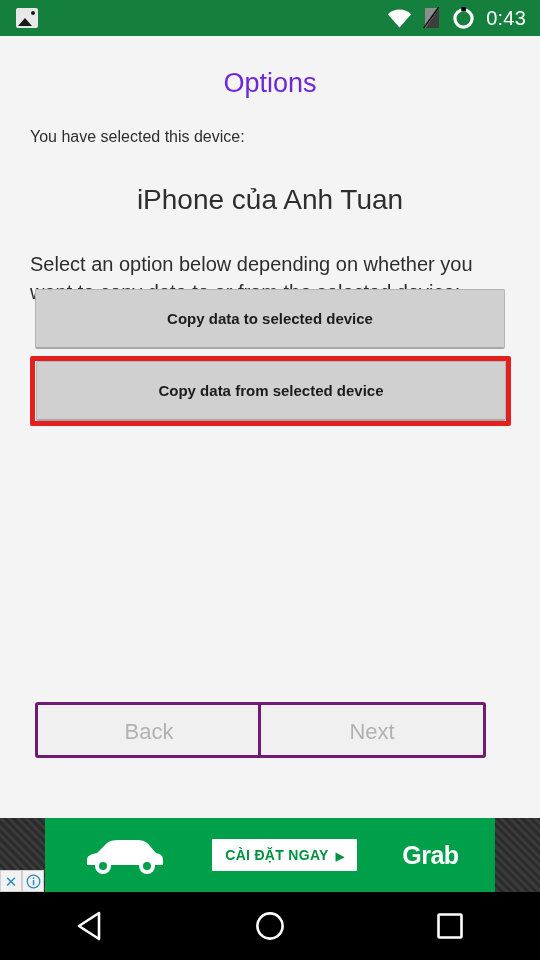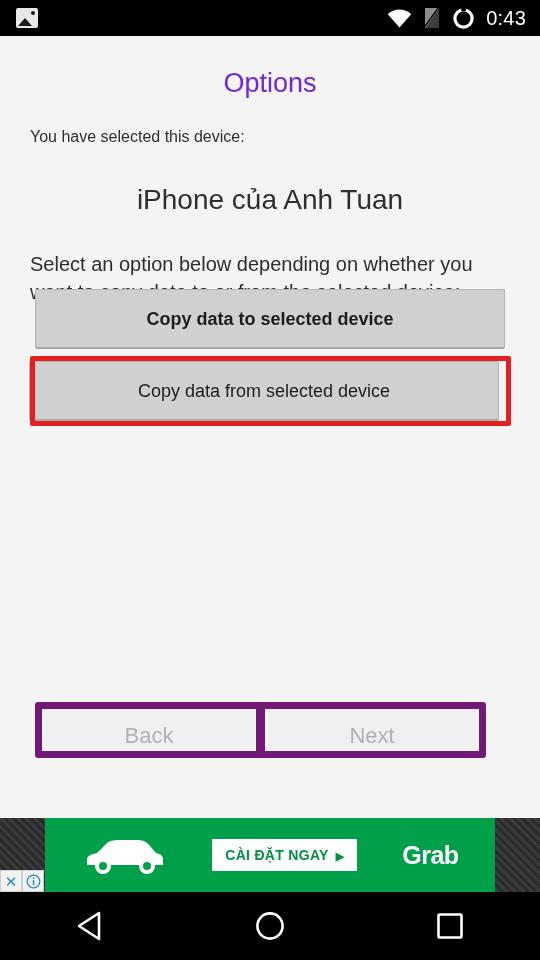--- a/index.html
+++ b/index.html
@@ -16,21 +16,21 @@
     height: 960px;
     background: #f4f4f4;
   }
 
   
   .status-bar {
     position: absolute;
     top: 0; left: 0;
     width: 540px;
     height: 36px;
-    background: #000000;
+    background: #15803d;
     display: flex;
     align-items: center;
     padding: 0 14px 0 16px;
   }
   .status-left { display: flex; align-items: center; gap: 8px; }
   .status-right { margin-left: auto; display: flex; align-items: center; gap: 11px; }
   .photo-icon {
     width: 22px; height: 20px;
     background: #e8e8e8;
     border-radius: 2px;
@@ -101,49 +101,49 @@
 
   .option-btn {
     display: block;
     width: 470px;
     margin: 0 auto;
     height: 60px;
     background: #d0d0d0;
     border: 1px solid #b4b4b4;
     border-bottom: 2px solid #a8a8a8;
     border-radius: 2px;
-    font-size: 18px;
+    font-size: 15px;
     font-weight: bold;
     color: #1c1c1c;
     font-family: "Liberation Sans", sans-serif;
     cursor: pointer;
     line-height: 58px;
     text-align: center;
   }
   #btn-to { position: absolute; top: 289px; left: 35px; }
-  #btn-from { position: absolute; top: 361px; left: 29px; font-weight: normal; }
+  #btn-from { position: absolute; top: 361px; left: 36px; font-weight: bold; }
 
   .highlight-box {
     position: absolute;
     top: 356px;
     left: 30px;
     width: 481px;
     height: 70px;
     border: 5px solid #e3201f;
     border-radius: 2px;
     pointer-events: none;
   }
 
   
   .navbtn {
     position: absolute;
     width: 228px;
     height: 56px;
     background: #f0f0f0;
-    border: 7px solid #701a75;
+    border: 3px solid #701a75;
     border-radius: 3px;
     font-size: 22px;
     color: #b2b2b2;
     font-family: "Liberation Sans", sans-serif;
     text-align: center;
     line-height: 54px;
   }
   #btn-back { top: 702px; left: 35px; }
   #btn-next { top: 702px; left: 258px; }
 

